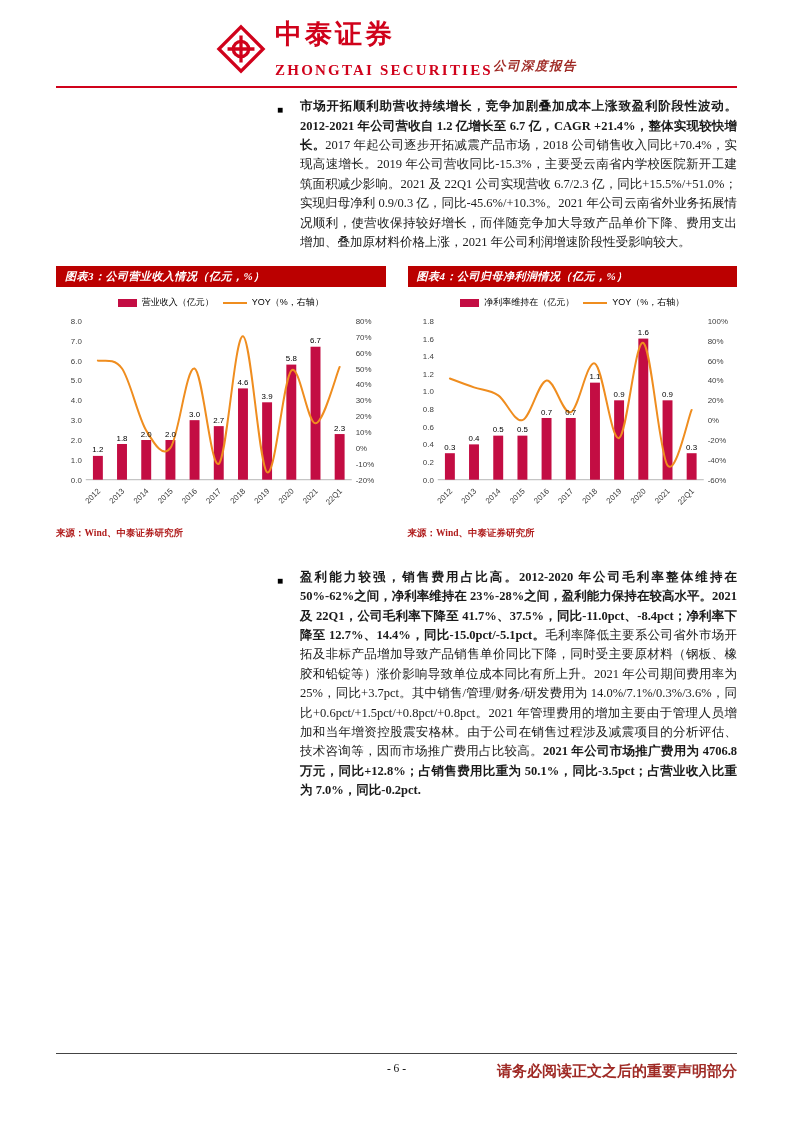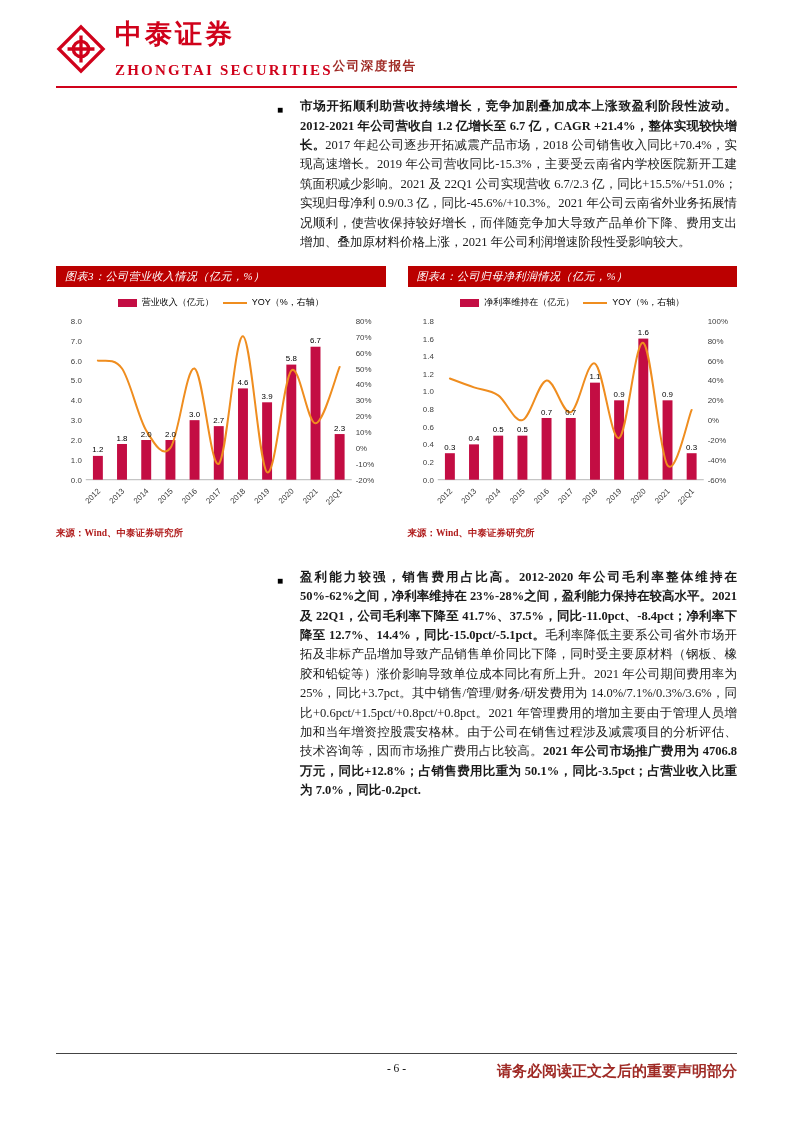--- a/index.html
+++ b/index.html
@@ -4,40 +4,40 @@
 <style>
   * { margin:0; padding:0; box-sizing:border-box; }
   html,body { background:#fff; }
   body {
     width:793px; height:1122px; position:relative; overflow:hidden;
     font-family:"Liberation Serif", serif; color:#1a1a1a;
   }
   .page { position:absolute; inset:0; padding:0 56px; }
 
   
-  .hdr { display:flex; justify-content:flex-start; align-items:flex-end; padding-top:20px; }
+  .hdr { display:flex; justify-content:center; align-items:flex-end; padding-top:20px; }
   .logo { display:flex; align-items:center; gap:9px; }
   .logo-texts { display:flex; flex-direction:column; }
   .logo-cn { font-size:27px; font-weight:900; color:var(--brand-red,#d0021b); letter-spacing:3px; line-height:1.1; }
   .logo-en { font-size:15px; font-weight:700; color:var(--brand-red,#d0021b); letter-spacing:2.2px; margin-top:12px; }
-  .report-type { font-size:12.5px; font-weight:700; color:var(--heading-red,#9f2a25); letter-spacing:1.5px; padding-bottom:4px; }
+  .report-type { font-size:12.5px; font-weight:700; color:var(--heading-red,#9f2a25); letter-spacing:1.5px; padding-bottom:4px;font-style:italic; }
   .hdr-rule { height:2.5px; background:var(--brand-red,#d0021b); margin-top:7px; }
 
   
   .para { position:relative; margin-left:219px; padding-left:25px; font-size:12.5px;
           line-height:19.4px; text-align:justify; }
   .para .bullet { position:absolute; left:2px; top:3px; font-size:10px; color:#000; }
   .para span.run-b { font-weight:700; }
   #para-1 { margin-top:9px; }
   #para-2 { margin-top:28px; }
 
   
   .charts-row { display:flex; gap:22px; margin-top:14px; }
   .chart-card { flex:1; min-width:0; }
-  .chart-title { background:var(--banner-red,#bb0000); color:#fff; font-weight:400; font-style:italic;
+  .chart-title { background:var(--banner-red,#bb0000); color:#fff; font-weight:700; font-style:italic;
                  font-size:11px; padding:3px 9px; letter-spacing:0.5px; }
   .legend { display:flex; justify-content:center; align-items:center; gap:9px; margin-top:9px;
             font-family:"Liberation Sans", sans-serif; font-size:9px; color:#000; }
   .legend-item { display:flex; align-items:center; gap:5px; }
   .sw-bar { display:inline-block; width:19px; height:8px; background:var(--bar-red,#c30d43); }
   .sw-line { display:inline-block; width:24px; height:2px; background:var(--line-orange,#ef8d1f); }
   .chart-svg { width:100%; height:auto; display:block; margin-top:2px; }
   .chart-svg text { font-family:"Liberation Sans", sans-serif; }
   .source { font-size:9.5px; color:var(--source-red,#b01c1c); margin-top:5px;font-weight:bold; }
 

